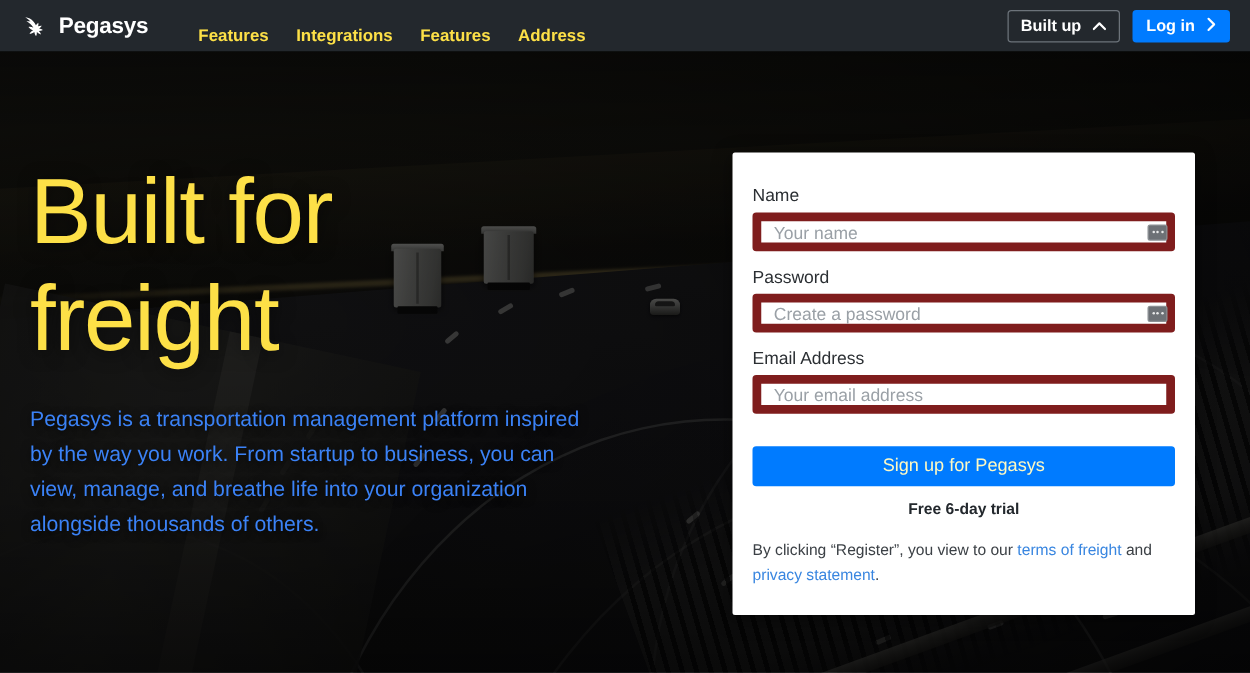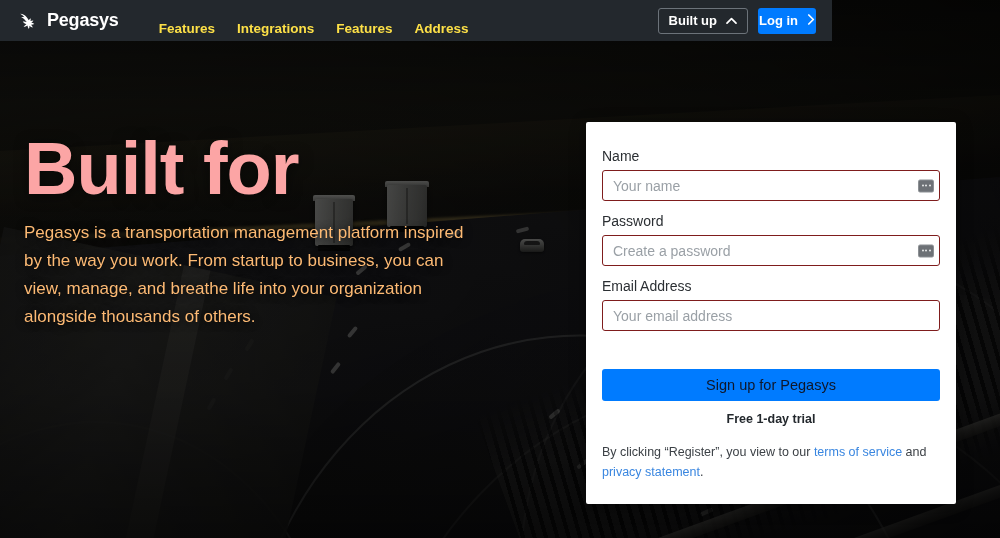--- a/index.html
+++ b/index.html
@@ -156,21 +156,21 @@
     position:absolute; inset:0;
     background:
       linear-gradient(180deg, rgba(0,0,0,.58) 0%, rgba(0,0,0,.30) 20%, rgba(0,0,0,.30) 72%, rgba(0,0,0,.52) 100%),
       radial-gradient(120% 95% at 18% 48%, rgba(0,0,0,.42) 0%, rgba(0,0,0,.62) 62%, rgba(0,0,0,.80) 100%);
   }
 
   
   #navbar {
     position: absolute;
     left: 0; top: 0;
-    width: 832px; height: 41px;
+    width: 1000px; height: 41px;
     background: #23282d;
     display: flex;
     align-items: center;
     z-index: 30;
   }
   #brand {
     display: flex; align-items: center; gap: 7px;
     margin-left: 18px;
     cursor: pointer;
   }
@@ -207,50 +207,50 @@
     background: transparent;
     color: #ffffff;
     font-family: "Liberation Sans", sans-serif;
     font-size: 13px;
     font-weight: 700;
     cursor: pointer;
   }
   .btn-login {
     display:flex; align-items:center; gap:9px;
     height: 26px;
-    padding: 0 1px;
+    padding: 0 11px;
     border: none;
     border-radius: 3px;
     background: #007bff;
     color: #ffffff;
     font-family: "Liberation Sans", sans-serif;
     font-size: 13px;
     font-weight: 700;
     cursor: pointer;
   }
   .chev { display:block; }
 
   
   #hero-copy {
     position: absolute;
     left: 24px; top: 126px;
     width: 500px;
     z-index: 10;
   }
   #hero-title {
-    color: #fca5a5;
+    color: #fde047;
     font-size: 74px;
     line-height: 86px;
-    font-weight: 700;
+    font-weight: 400;
     letter-spacing: -1px;
     text-shadow: 0 2px 14px rgba(0,0,0,.55);
   }
   #hero-desc {
-    margin-top: 7px;
-    color: #fdba74;
+    margin-top: 24px;
+    color: #3b82f6;
     font-size: 17px;
     line-height: 28px;
     font-weight: 400;
     max-width: 460px;
     text-shadow: 0 1px 8px rgba(0,0,0,.75);
   }
 
   
   #signup-card {
     position: absolute;
@@ -268,21 +268,21 @@
     color: #2b2f33;
     font-size: 14px;
     font-weight: 400;
     margin-bottom: 6px;
   }
   .input-wrap { position: relative; }
   .field-input {
     width: 100%;
     height: 31px;
     padding: 0 10px;
-    border: 1px solid #7f1d1d;
+    border: 7px solid #7f1d1d;
     border-radius: 3px;
     background: #ffffff;
     color: #23282d;
     font-family: "Liberation Sans", sans-serif;
     font-size: 14px;
     outline: none;
   }
   .field-input::placeholder { color: #9aa0a6; }
   .autofill-icon {
     position: absolute;
@@ -296,25 +296,25 @@
     gap: 1.5px;
     cursor: pointer;
   }
   .autofill-icon i {
     width: 2px; height: 2px; background: #e8e9ea; border-radius: 50%;
     display:block;
   }
   .btn-submit {
     width: 100%;
     height: 32px;
-    margin-top: 26px;
+    margin-top: 14px;
     border: none;
     border-radius: 3px;
     background: #007bff;
-    color: #0f172a;
+    color: #fef9c3;
     font-family: "Liberation Sans", sans-serif;
     font-size: 14.5px;
     font-weight: 400;
     cursor: pointer;
   }
   #trial-note {
     margin-top: 11px;
     text-align: center;
     color: #23282d;
     font-size: 12.5px;
@@ -414,20 +414,21 @@
             <path d="M1.8 1 L6.3 5.5 L1.8 10" fill="none" stroke="#ffffff" stroke-width="1.7" stroke-linecap="round" stroke-linejoin="round"></path>
           </svg>
         </span>
       </button>
     </div>
   </div>
 
   <div id="hero-copy">
     <h1 id="hero-title">
       <span>Built for</span><br>
+      <span>freight</span>
     </h1>
     <p id="hero-desc">Pegasys is a transportation management platform inspired by the way you work. From startup to business, you can view, manage, and breathe life into your organization alongside thousands of others.</p>
   </div>
 
   <div id="signup-card">
 
     <div class="field">
       <label class="field-label">Name</label>
       <div class="input-wrap">
         <input class="field-input" type="text" placeholder="Your name" style="">
@@ -453,20 +454,20 @@
 
     <div class="field">
       <label class="field-label">Email Address</label>
       <div class="input-wrap">
         <input class="field-input" type="email" placeholder="Your email address" style="">
       </div>
     </div>
 
     <button class="btn-submit">Sign up for Pegasys</button>
 
-    <div id="trial-note">Free 1-day trial</div>
+    <div id="trial-note">Free 6-day trial</div>
 
     <p id="legal">
-      <span>By clicking “Register”, you view to our </span><a href="#">terms of service</a><span> and </span><a href="#">privacy statement</a><span>.</span>
+      <span>By clicking “Register”, you view to our </span><a href="#">terms of freight</a><span> and </span><a href="#">privacy statement</a><span>.</span>
     </p>
   </div>
 
 </div>
 
 </body></html>

